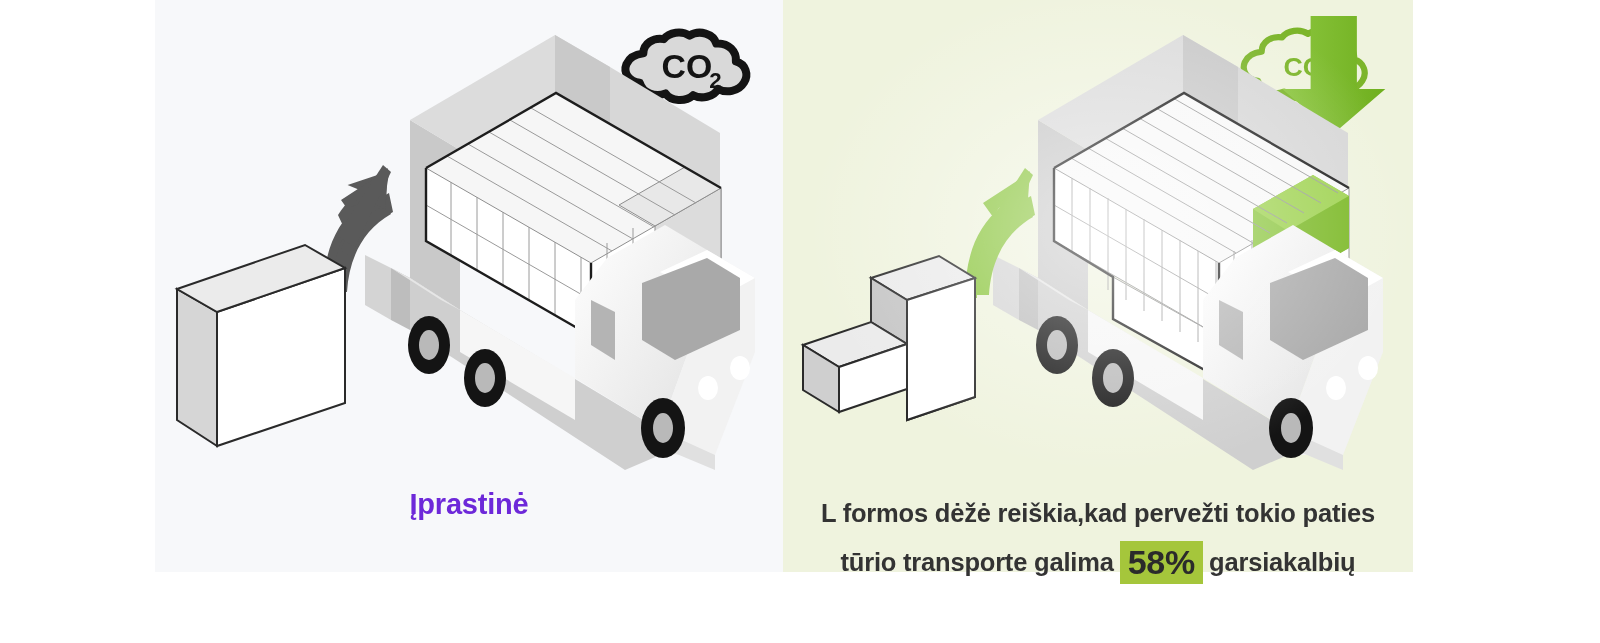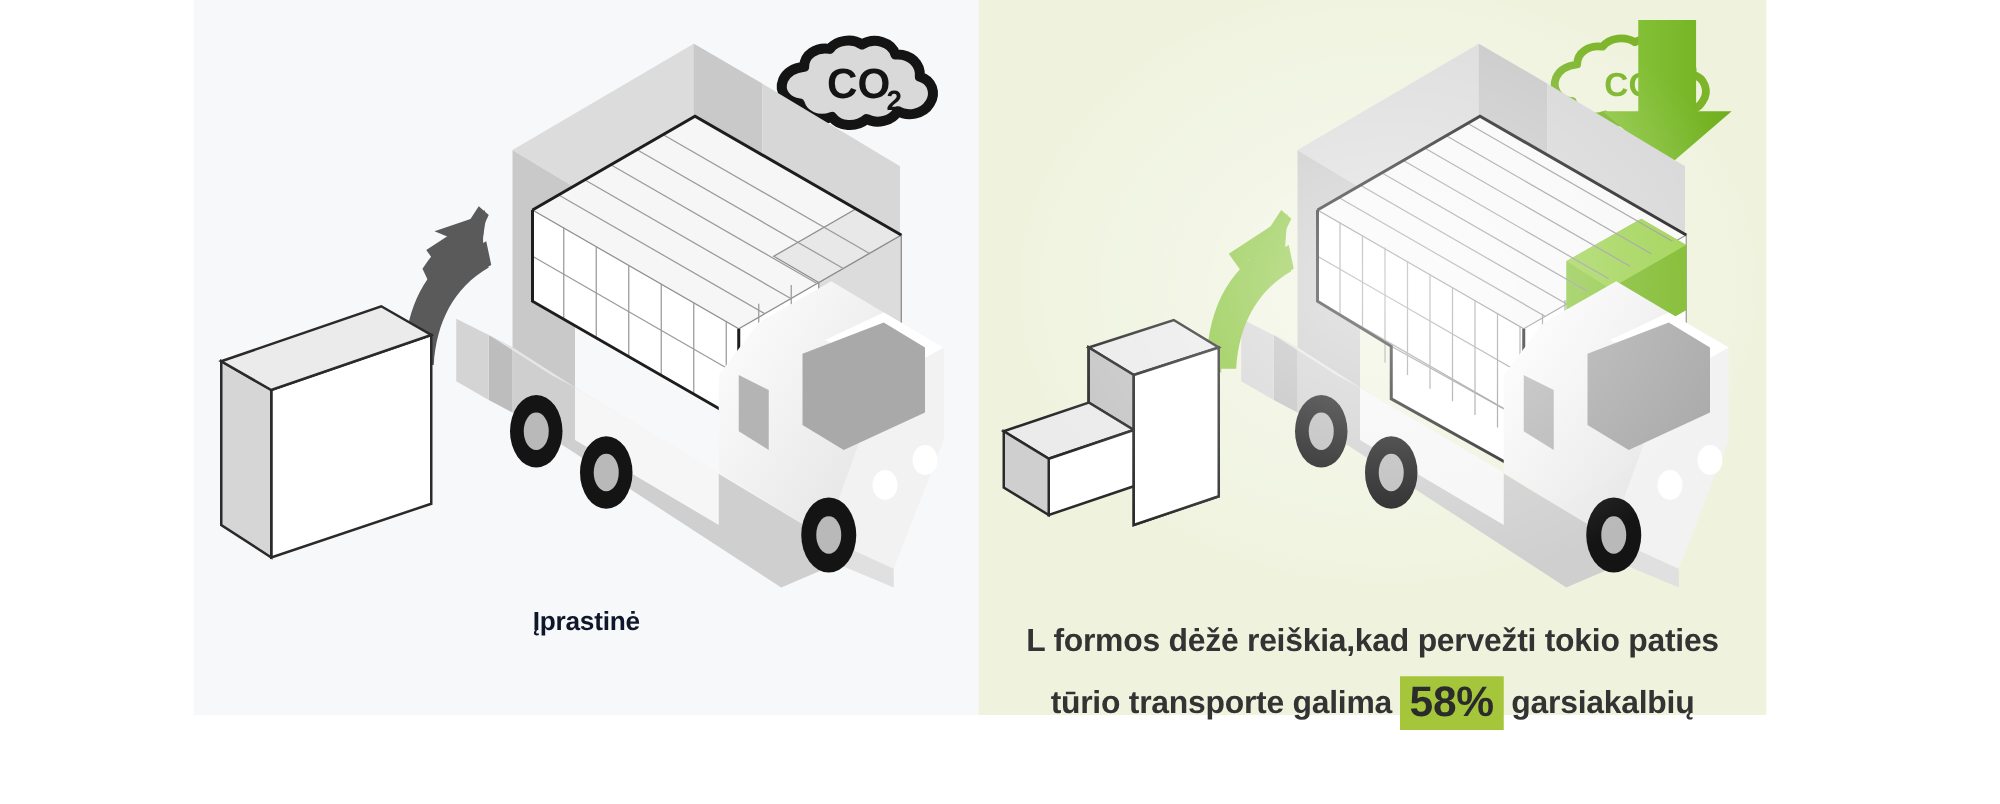--- a/index.html
+++ b/index.html
@@ -70,22 +70,22 @@
     left: 0;
     width: 100%;
     text-align: center;
     color: #333333;
     font-weight: bold;
     line-height: 1.45;
     letter-spacing: -0.2px;
   }
   #caption-left {
     top: 483px;
-    font-size: 21px;
-    color: #0f172a;
+    font-size: 29px;
+    color: #6d28d9;
   }
   #caption-right {
     top: 495px;
     font-size: 25.5px;
     color: #333333;
     padding: 0 22px;
     box-sizing: border-box;
   }
   #caption-right .line {
     display: block;

